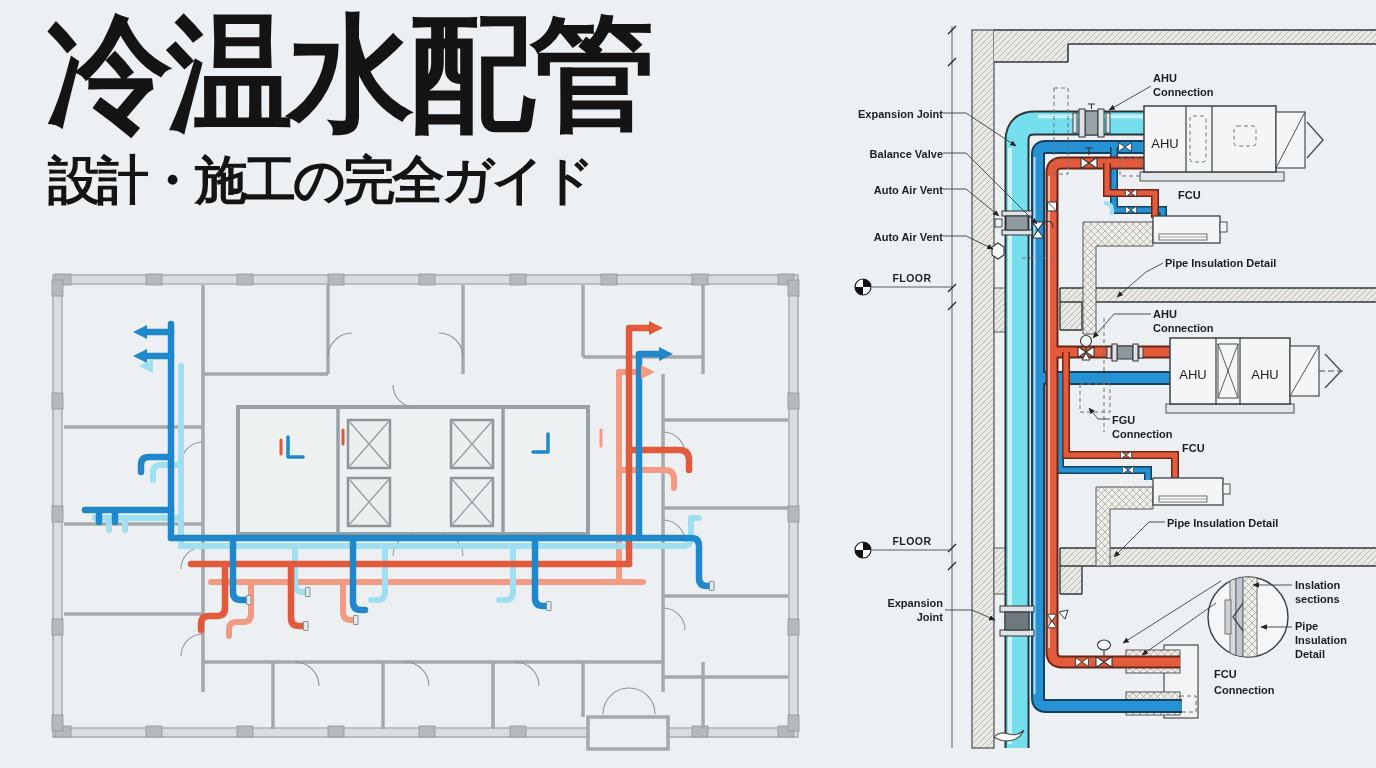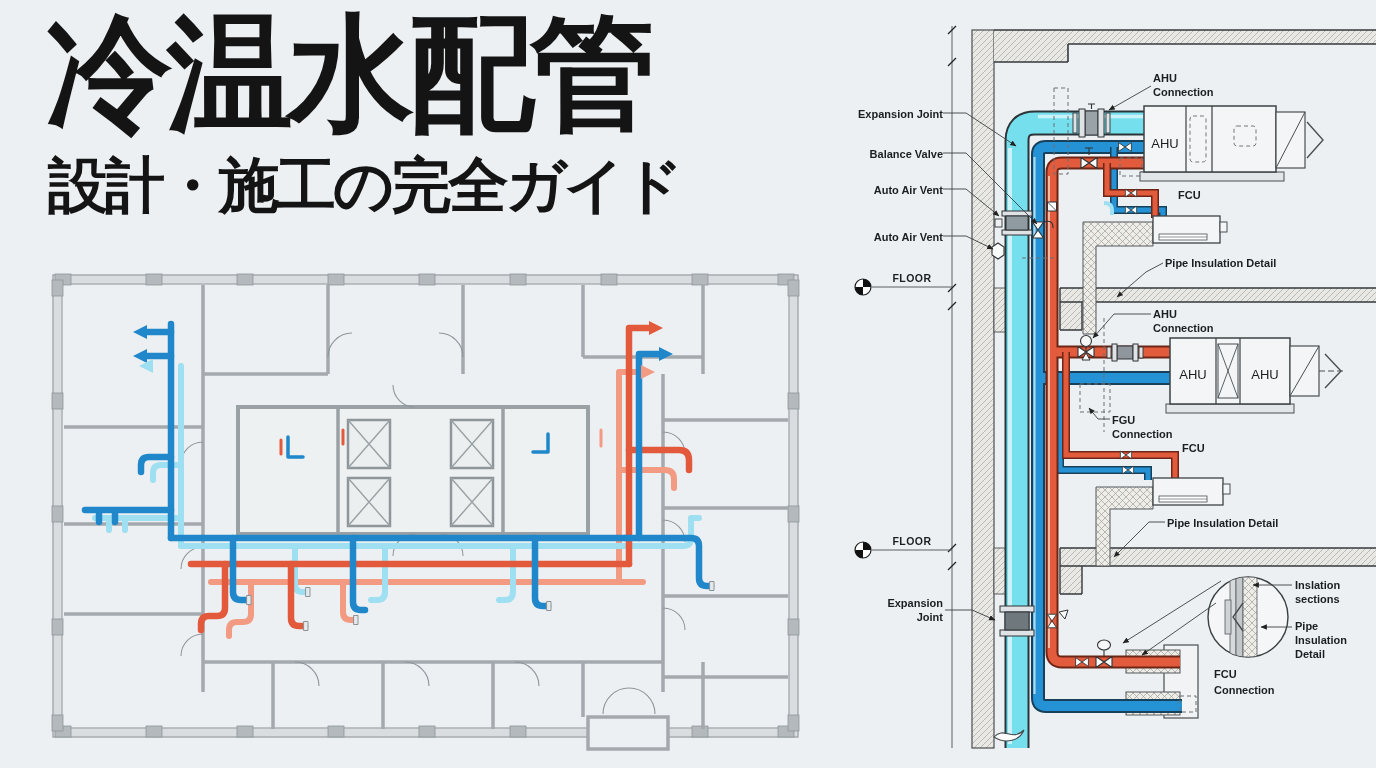--- a/index.html
+++ b/index.html
@@ -2,21 +2,21 @@
 <html><head>
 <meta charset="utf-8">
 <style>
   html,body{margin:0;padding:0;background:#edf0f2;}
   .stage{position:relative;width:1376px;height:768px;background:#edf0f2;overflow:hidden;
          font-family:"Liberation Sans",sans-serif;margin-left:8px;}
   .title-main{position:absolute;left:38px;top:6px;font-size:126px;line-height:1.08;
 however{}
     font-weight:900;color:#141414;letter-spacing:-5px;white-space:nowrap;
     font-family:"DejaVu Sans","Liberation Sans",sans-serif;font-weight:900;}
-  .title-sub{position:absolute;left:40px;top:152px;font-size:60px;line-height:1.1;
+  .title-sub{position:absolute;left:40px;top:152px;font-size:52px;line-height:1.1;
     font-weight:900;color:#141414;letter-spacing:-3px;white-space:nowrap;
     font-family:"DejaVu Sans","Liberation Sans",sans-serif;}
   svg text{font-family:"Liberation Sans",sans-serif;fill:#1b1e20;}
   .lbl{font-size:11px;font-weight:bold;}
   .big{font-size:13px;}
   .floor{font-size:10.5px;font-weight:bold;letter-spacing:.5px;}
 </style>
 </head>
 <body>
 

